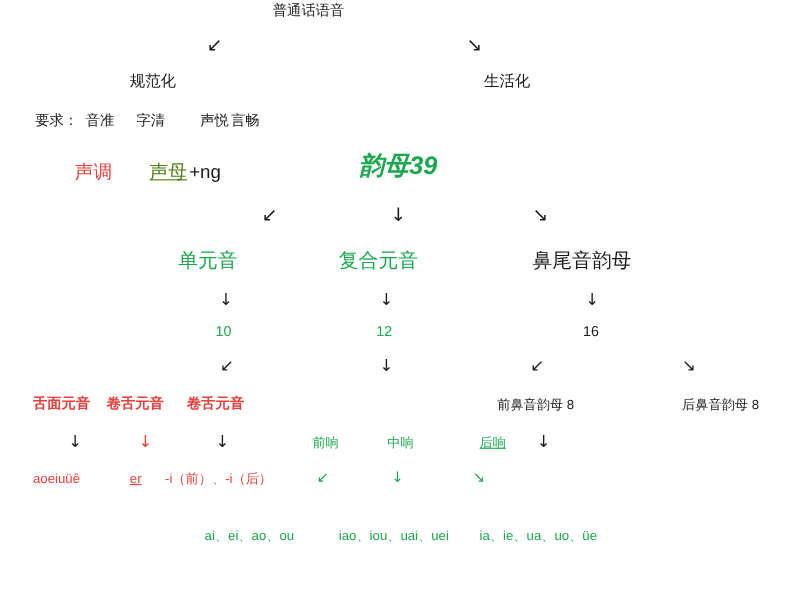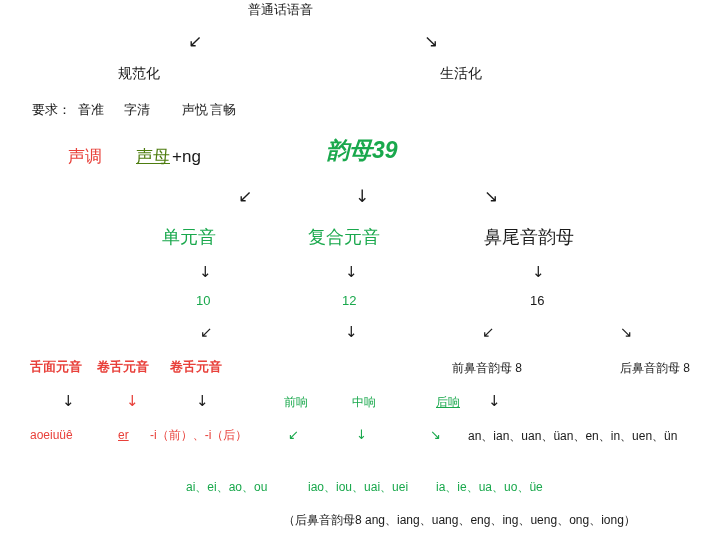--- a/index.html
+++ b/index.html
@@ -113,21 +113,19 @@
   <div class="node t-small green" style="left:436px; top:396px;text-decoration:underline;">后响</div>
 
   <div class="node t-list red" style="left:30px; top:429px;">aoeiuüê</div>
   <div class="node t-list red" style="left:118px; top:429px;text-decoration:underline;">er</div>
   <div class="node t-list red" style="left:150px; top:429px;">-i（前）、-i（后）</div>
 
   <div class="arrow ar-sm green" style="left:288px; top:428px;">↙</div>
   <div class="arrow ar-sm green" style="left:356px; top:428px;">↓</div>
   <div class="arrow ar-sm green" style="left:430px; top:428px;">↘</div>
 
-  <div class="node t-list black" style="left:468px; top:430px;">an、ian、uan、üan、en、in、uen、ün</div>
 
   <div class="node t-list green" style="left:186px; top:481px;">ai、ei、ao、ou</div>
   <div class="node t-list green" style="left:308px; top:481px;">iao、iou、uai、uei</div>
   <div class="node t-list green" style="left:436px; top:481px;">ia、ie、ua、uo、üe</div>
 
-  <div class="node t-note black" style="left:283px; top:514px;">（后鼻音韵母8 ang、iang、uang、eng、ing、ueng、ong、iong）</div>
 
 </div>
 
 </body></html>

